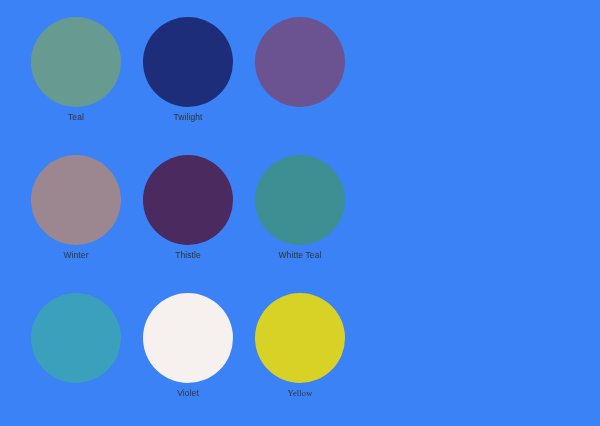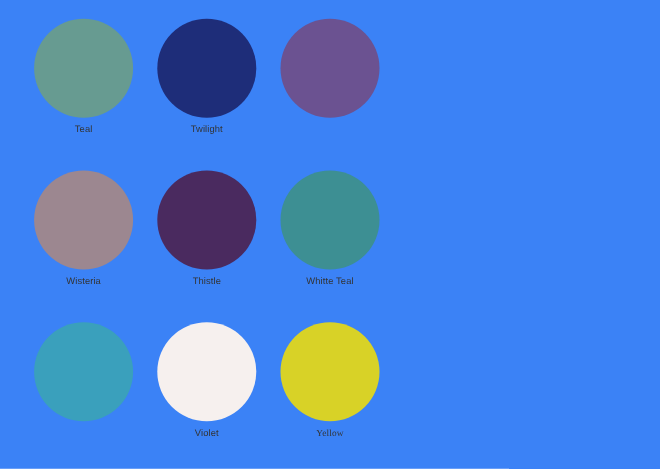--- a/index.html
+++ b/index.html
@@ -69,21 +69,21 @@
       <span class="swatch-dot" style="background-color: rgb(30, 45, 121);"></span>
       <span class="swatch-label" style="color: rgb(51, 51, 51);">Twilight</span>
     </div>
 
     <div class="swatch-cell">
       <span class="swatch-dot" style="background-color: rgb(107, 82, 145);"></span>
     </div>
 
     <div class="swatch-cell">
       <span class="swatch-dot" style="background-color: rgb(156, 135, 144);"></span>
-      <span class="swatch-label" style="color: rgb(51, 51, 51);">Wisteria</span>
+      <span class="swatch-label" style="color: rgb(51, 51, 51);">Winter</span>
     </div>
 
     <div class="swatch-cell">
       <span class="swatch-dot" style="background-color: rgb(74, 42, 95);"></span>
       <span class="swatch-label" style="color: rgb(51, 51, 51);">Thistle</span>
     </div>
 
     <div class="swatch-cell">
       <span class="swatch-dot" style="background-color: rgb(61, 143, 147);"></span>
       <span class="swatch-label" style="color: rgb(51, 51, 51);">Whitte Teal</span>

